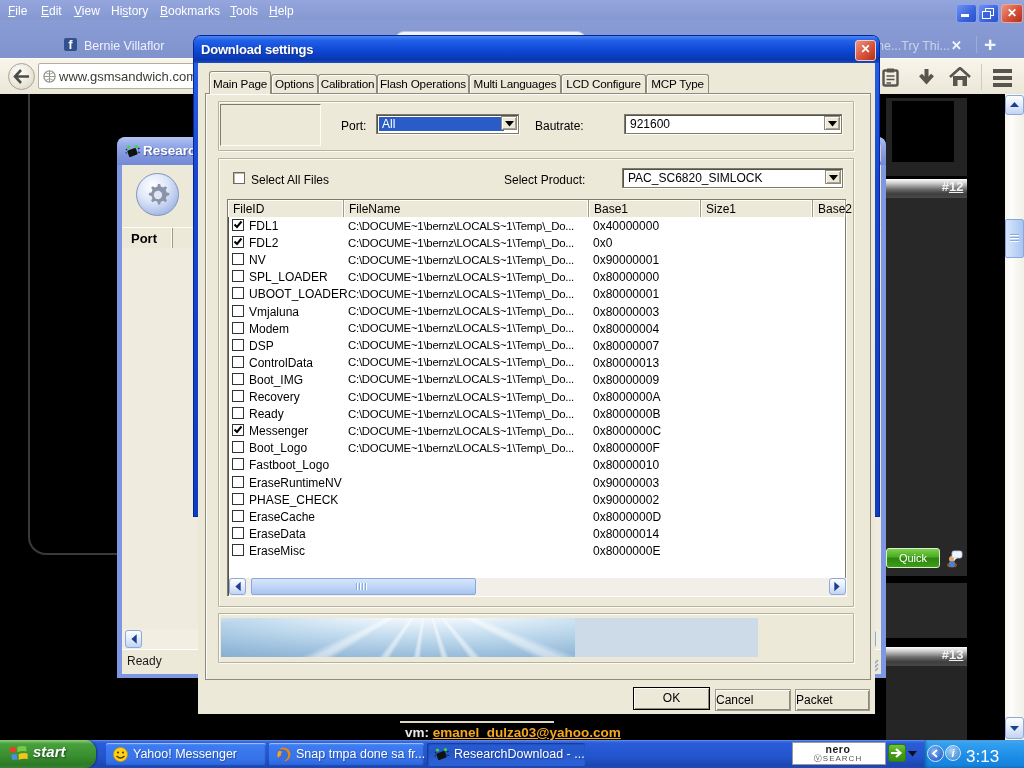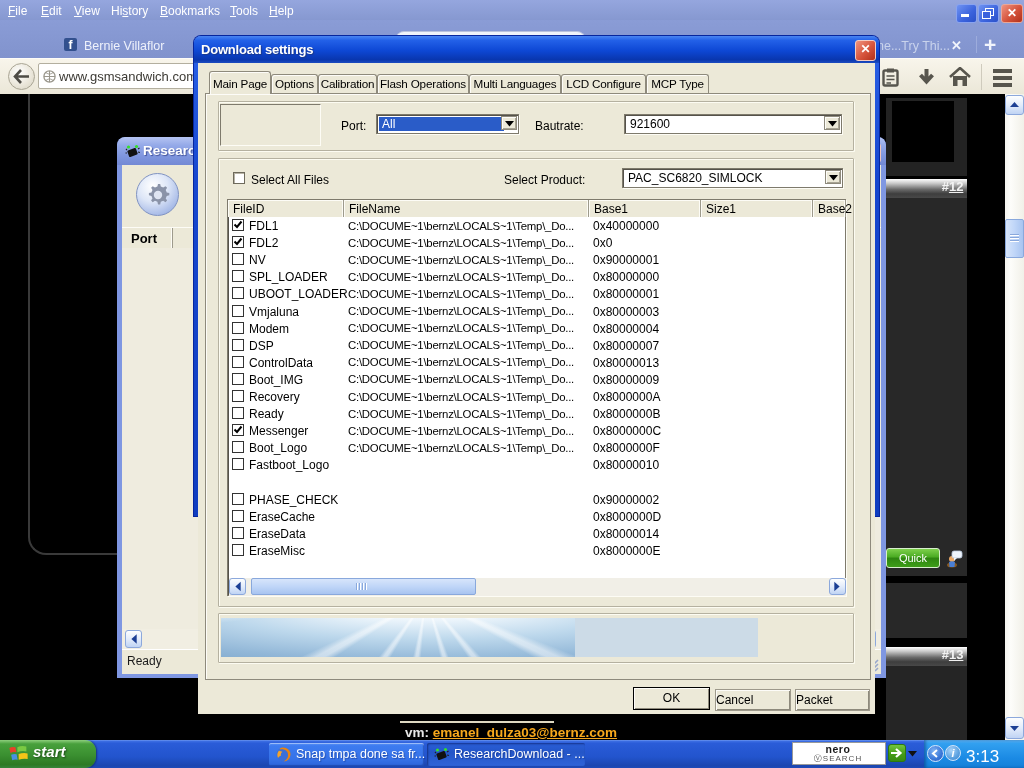--- a/index.html
+++ b/index.html
@@ -314,20 +314,26 @@
               <div class="t12" style="left:20px;top:2px">Boot_Logo</div>
               <div class="t12" style="left:119px;top:2.5px;font-size:11.4px;letter-spacing:-0.25px">C:\DOCUME~1\bernz\LOCALS~1\Temp\_Do...</div>
               <div class="t12" style="left:364px;top:2px">0x8000000F</div>
             </div>
             <div class="abs" style="left:1px;top:256.4px;width:616px;height:17.1px">
               <div class="abs" style="left:3px;top:2px;width:12px;height:12px;background:#fff;border:1px solid #333;box-sizing:border-box"></div>
               <div class="t12" style="left:20px;top:2px">Fastboot_Logo</div>
               <div class="t12" style="left:119px;top:2.5px;font-size:11.4px;letter-spacing:-0.25px"></div>
               <div class="t12" style="left:364px;top:2px">0x80000010</div>
             </div>
+            <div class="abs" style="left:1px;top:273.5px;width:616px;height:17.1px">
+              <div class="abs" style="left:3px;top:2px;width:12px;height:12px;background:#fff;border:1px solid #333;box-sizing:border-box"></div>
+              <div class="t12" style="left:20px;top:2px">EraseRuntimeNV</div>
+              <div class="t12" style="left:119px;top:2.5px;font-size:11.4px;letter-spacing:-0.25px"></div>
+              <div class="t12" style="left:364px;top:2px">0x90000003</div>
+            </div>
             <div class="abs" style="left:1px;top:290.6px;width:616px;height:17.1px">
               <div class="abs" style="left:3px;top:2px;width:12px;height:12px;background:#fff;border:1px solid #333;box-sizing:border-box"></div>
               <div class="t12" style="left:20px;top:2px">PHASE_CHECK</div>
               <div class="t12" style="left:119px;top:2.5px;font-size:11.4px;letter-spacing:-0.25px"></div>
               <div class="t12" style="left:364px;top:2px">0x90000002</div>
             </div>
             <div class="abs" style="left:1px;top:307.7px;width:616px;height:17.1px">
               <div class="abs" style="left:3px;top:2px;width:12px;height:12px;background:#fff;border:1px solid #333;box-sizing:border-box"></div>
               <div class="t12" style="left:20px;top:2px">EraseCache</div>
               <div class="t12" style="left:119px;top:2.5px;font-size:11.4px;letter-spacing:-0.25px"></div>
@@ -372,35 +378,45 @@
    <div class="abs" style="left:377px;top:555px;width:183px;height:39px;background:#ccdbe7"></div>
 
    <div class="abs" style="left:435px;top:624px;width:77px;height:23px;background:#ece9d8;border:1px solid #000;box-shadow:inset 1px 1px 0 #fdfcf8,inset -1px -1px 0 #8e8a7c;box-sizing:border-box;text-align:center;font-size:12px;line-height:21px">OK</div>
    <div class="abs" style="left:517px;top:626px;width:76px;height:22px;background:#ece9d8;border:1px solid #9d998b;box-shadow:inset 1px 1px 0 #fdfcf8,inset -1px -1px 0 #8e8a7c;box-sizing:border-box;font-size:12px;line-height:20px">Cancel</div>
    <div class="abs" style="left:597px;top:626px;width:75px;height:22px;background:#ece9d8;border:1px solid #9d998b;box-shadow:inset 1px 1px 0 #fdfcf8,inset -1px -1px 0 #8e8a7c;box-sizing:border-box;text-align:left;font-size:12px;line-height:20px">Packet</div>
   </div>
  </div>
 </div>
 
 <div class="abs" style="left:400px;top:721px;width:154px;height:2px;background:#ddd8c2"></div>
-<div class="abs" style="left:405px;top:725px;font-size:13.5px;font-weight:bold;color:#e8e8e8">vm: <span style="color:#f7a81c;text-decoration:underline">emanel_dulza03@bernz.com</span></div>
+<div class="abs" style="left:405px;top:725px;font-size:13.5px;font-weight:bold;color:#e8e8e8">vm: <span style="color:#f7a81c;text-decoration:underline">emanel_dulza03@yahoo.com</span></div>
 
 <div class="abs" style="left:0;top:740px;width:1024px;height:28px;background:linear-gradient(180deg,#6d97ef 0%,#3a6ce2 5%,#2a5cd8 12%,#2254cd 60%,#1c46b0 92%,#1e4ab8 100%)"></div>
 <div class="abs" style="left:924px;top:740px;width:100px;height:28px;background:linear-gradient(180deg,#5fb3f4 0%,#32a0f0 12%,#1b8ae4 65%,#1480d8 100%);box-shadow:inset 2px 0 3px rgba(0,30,90,.4)"></div>
 <div class="abs" style="left:0;top:740px;width:96px;height:28px;border-radius:0 11px 11px 0;background:linear-gradient(180deg,#8ecf7d 0%,#48a03c 14%,#3a8f30 55%,#2d7a24 88%,#36853a 100%);box-shadow:1px 0 2px rgba(0,0,0,.4)">
  <div class="abs" style="left:8px;top:4px"><svg width="23" height="19" viewBox="0 0 23 19">
           <g transform="rotate(-6 11 9)">
             <path d="M2 3 Q5 1.5 8 3 L8.5 8 Q5.5 6.8 2.5 8 Z" fill="#e8402a"></path>
             <path d="M10 3 Q14 1.5 19 3.2 L18.5 8.2 Q14 6.8 9.5 8 Z" fill="#7ac943"></path>
             <path d="M3 10 Q6 9 8.5 10 L9 15.5 Q6 14.5 3.5 15.5 Z" fill="#4a90e2"></path>
             <path d="M10.5 10 Q15 9 19.5 10.3 L19 15.8 Q14.5 14.5 10 15.7 Z" fill="#f5c518"></path>
           </g>
         </svg></div>
  <div class="abs" style="left:33px;top:3px;color:#fff;font-size:15px;font-weight:bold;font-style:italic;text-shadow:1px 1px 2px #1d4a18">start</div>
 </div>
+<div class="abs" style="left:106px;top:743px;width:160px;height:23px;border-radius:2px;background:linear-gradient(180deg,#5e94f6 0%,#3d7bf0 12%,#3672e8 70%,#2c64da 100%);box-shadow:inset 0 1px 0 rgba(255,255,255,.4),inset -1px -1px 1px rgba(0,20,90,.3)">
+      <div class="abs" style="left:7px;top:4px"><svg width="15" height="15" viewBox="0 0 15 15">
+          <circle cx="7.5" cy="7.5" r="7" fill="#ffd314"></circle>
+          <circle cx="7.5" cy="7.5" r="7" fill="none" stroke="#c89a00" stroke-width="0.8"></circle>
+          <circle cx="5" cy="5.5" r="1.1" fill="#5a3a00"></circle>
+          <circle cx="10" cy="5.5" r="1.1" fill="#5a3a00"></circle>
+          <path d="M3.5 9 Q7.5 13 11.5 9" stroke="#5a3a00" stroke-width="1.3" fill="none"></path>
+        </svg></div>
+      <div class="abs" style="left:27px;top:4px;color:#fff;font-size:12.5px;white-space:nowrap;text-shadow:1px 1px 1px rgba(0,20,90,.4)">Yahoo! Messenger</div>
+    </div>
 <div class="abs" style="left:269px;top:743px;width:155px;height:23px;border-radius:2px;background:linear-gradient(180deg,#5e94f6 0%,#3d7bf0 12%,#3672e8 70%,#2c64da 100%);box-shadow:inset 0 1px 0 rgba(255,255,255,.4),inset -1px -1px 1px rgba(0,20,90,.3)">
       <div class="abs" style="left:7px;top:4px"><svg width="15" height="15" viewBox="0 0 15 15">
           <circle cx="7.5" cy="7.5" r="7" fill="#3a6fd8"></circle>
           <path d="M7.5 0.5 A7 7 0 0 1 14.5 7.5 A7 7 0 0 1 7.5 14.5 C11 13 12.5 10 12 7 C11.5 4.5 10 3 7.5 2.5 C5.5 2 4.5 3 3.5 2 C4.5 0.8 6 0.5 7.5 0.5 Z" fill="#e88412"></path>
           <path d="M2 11 C0.8 8.5 1.2 5.5 3 3.5 C3.8 4.5 5.5 4.2 6.5 5 C5 5.5 4.5 7 5 8.5 C3.8 8.8 2.8 10 2 11 Z" fill="#f4a42c"></path>
         </svg></div>
       <div class="abs" style="left:27px;top:4px;color:#fff;font-size:12.5px;white-space:nowrap;text-shadow:1px 1px 1px rgba(0,20,90,.4)">Snap tmpa done sa fr...</div>
     </div>
 <div class="abs" style="left:427px;top:743px;width:158px;height:23px;border-radius:2px;background:linear-gradient(180deg,#2a5ed8,#2456c8 40%,#2e63d8);box-shadow:inset 1px 1px 2px rgba(0,10,60,.5)">
       <div class="abs" style="left:7px;top:4px">

